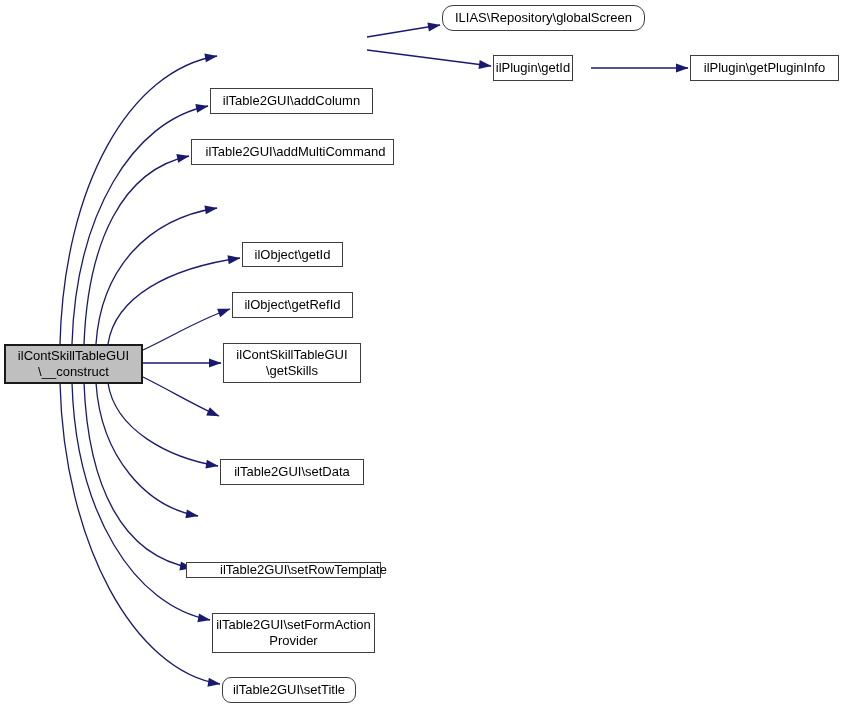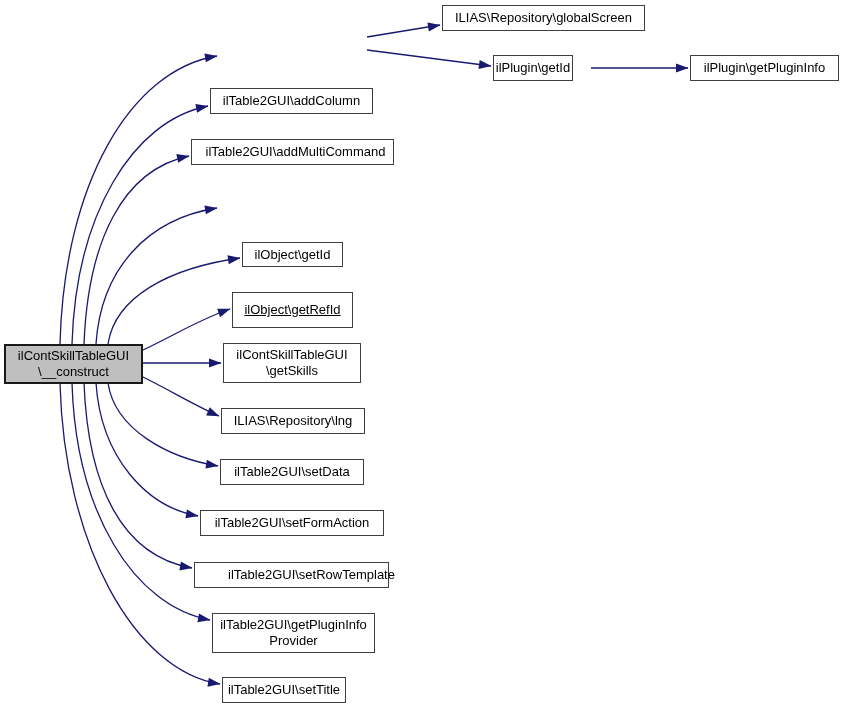--- a/index.html
+++ b/index.html
@@ -92,55 +92,49 @@
 
   <div class="node" style="left:191px; top:139px; width:203px; height:26px;padding-left:6px;">
     <span>ilTable2GUI\addMultiCommand</span>
   </div>
 
 
   <div class="node" style="left:242px; top:242px; width:101px; height:25px;">
     <span>ilObject\getId</span>
   </div>
 
-  <div class="node" style="left:232px; top:292px; width:121px; height:36px;text-decoration:underline;">
+  <div class="node" style="left:232px; top:292px; width:121px; height:26px;">
     <span>ilObject\getRefId</span>
   </div>
 
   <div class="node" style="left:223px; top:343px; width:138px; height:40px;">
     <span>ilContSkillTableGUI</span>
     <span>\getSkills</span>
   </div>
 
-  <div class="node" style="left:221px; top:408px; width:144px; height:26px;">
-    <span>ILIAS\Repository\lng</span>
-  </div>
 
   <div class="node" style="left:220px; top:459px; width:144px; height:26px;">
     <span>ilTable2GUI\setData</span>
   </div>
 
-  <div class="node" style="left:200px; top:510px; width:184px; height:26px;">
-    <span>ilTable2GUI\setFormAction</span>
-  </div>
 
-  <div class="node" style="left:194px; top:562px; width:195px; height:26px;padding-left:40px;">
+  <div class="node" style="left:186px; top:562px; width:195px; height:16px;padding-left:40px;">
     <span>ilTable2GUI\setRowTemplate</span>
   </div>
 
   <div class="node" style="left:212px; top:613px; width:163px; height:40px;">
-    <span>ilTable2GUI\getPluginInfo</span>
+    <span>ilTable2GUI\setFormAction</span>
     <span>Provider</span>
   </div>
 
-  <div class="node" style="left:222px; top:677px; width:124px; height:26px;">
+  <div class="node" style="left:222px; top:677px; width:134px; height:26px;border-radius:9px;">
     <span>ilTable2GUI\setTitle</span>
   </div>
 
-  <div class="node" style="left:442px; top:5px; width:203px; height:26px;">
+  <div class="node" style="left:442px; top:5px; width:203px; height:26px;border-radius:11px;">
     <span>ILIAS\Repository\globalScreen</span>
   </div>
 
   <div class="node" style="left:493px; top:55px; width:80px; height:26px;">
     <span>ilPlugin\getId</span>
   </div>
 
   <div class="node" style="left:690px; top:55px; width:149px; height:26px;">
     <span>ilPlugin\getPluginInfo</span>
   </div>

